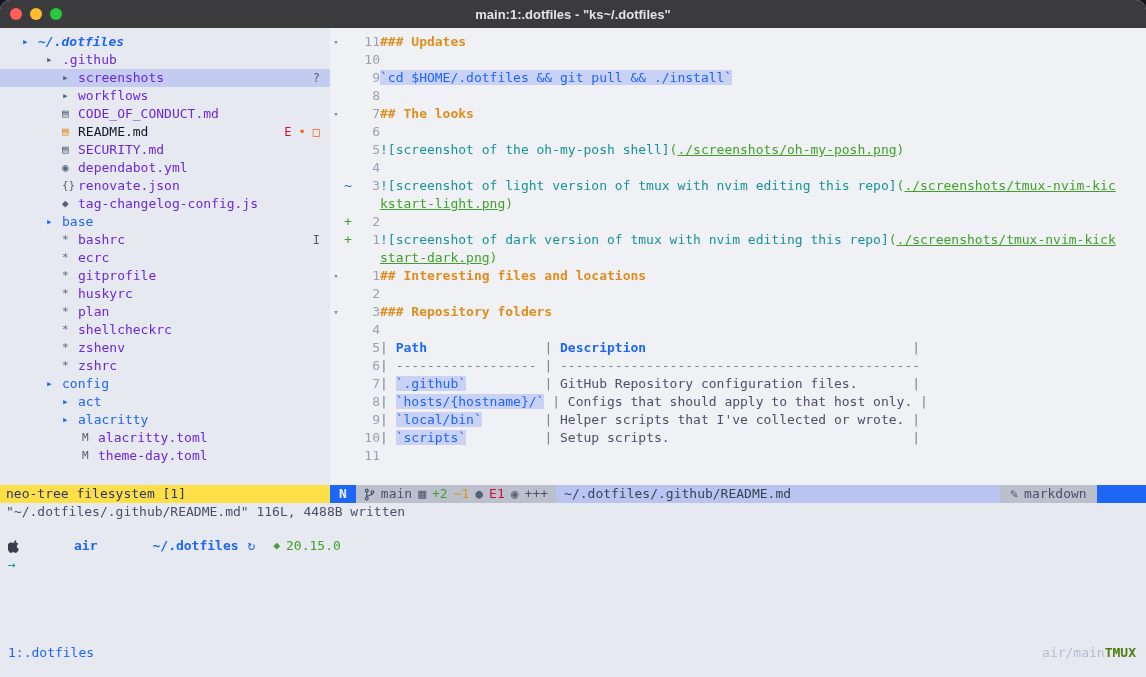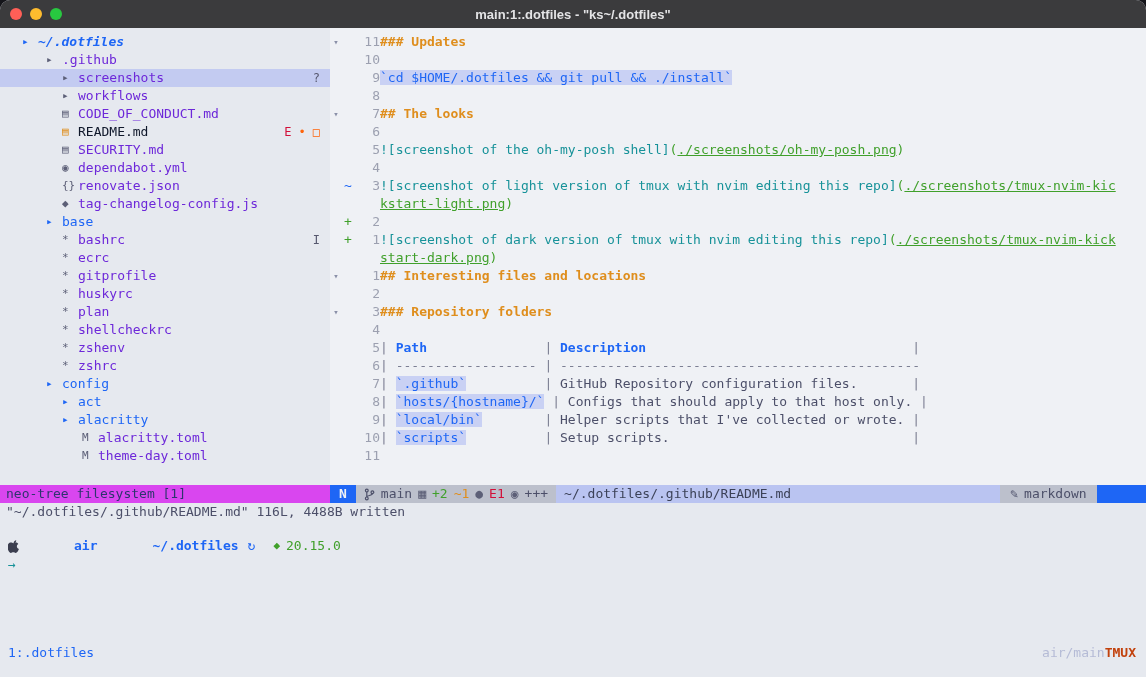--- a/index.html
+++ b/index.html
@@ -43,21 +43,21 @@
   .c-h{color:#df8e1d;font-weight:bold;}
   .c-code{background:#c9d1f4;color:#1e66f5;}
   .c-img{color:#179299;}
   .c-grn{color:#40a02b;}
   .c-url{color:#40a02b;text-decoration:underline;}
   .c-pipe{color:#7c7f93;}
   .c-th{color:#1e66f5;font-weight:bold;}
   .c-pl{color:#4c4f69;}
   
   .statusrow{flex:0 0 18px;display:flex;font-size:13px;height:18px;line-height:18px;}
-  .nt-status{width:330px;flex:0 0 330px;background:#d946ef;color:#2e356e;padding-left:6px;box-sizing:border-box;white-space:pre;}
+  .nt-status{width:330px;flex:0 0 330px;background:#fde047;color:#2e356e;padding-left:6px;box-sizing:border-box;white-space:pre;}
   .lualine{flex:1;display:flex;white-space:pre;}
   .ll-mode{background:#1e66f5;color:#eff1f5;font-weight:bold;padding:0 9px;}
   .ll-git{background:#bcc0cc;color:#4c4f69;padding:0 8px;display:flex;align-items:center;gap:6px;}
   .ll-git svg{display:block;}
   .ll-path{flex:1;background:#bac4f1;color:#3c4258;padding:0 8px;}
   .ll-ft{background:#bcc0cc;color:#4c4f69;padding:0 10px;display:flex;align-items:center;gap:6px;}
   .ll-pos{background:#1e66f5;color:#eff1f5;font-weight:bold;padding:16px 9px;}
   .green{color:#40a02b;} .peach{color:#df8e1d;} .red{color:#d20f39;} .dim{color:#5c5f77;}
   
   .cmdline{flex:0 0 18px;height:18px;line-height:18px;background:#e6e9ef;color:#4c4f69;
@@ -67,21 +67,21 @@
   .p-host,.p-path{color:#1e66f5;font-weight:bold;margin-right:9px;margin-left:46px;}
   .p-sync{color:#1e66f5;margin-right:18px;}
   .p-node{color:#40a02b;margin-right:6px;font-size:11px;}
   .p-ver{color:#40a02b;}
   .p-arrow{color:#179299;height:18px;line-height:18px;margin-top:1px;}
   .apple{margin-right:8px;display:flex;align-items:center;}
   .tmuxbar{flex:0 0 32px;display:flex;align-items:flex-start;padding:6px 10px 0 8px;font-size:13px;line-height:16px;white-space:pre;}
   .tm-left{color:#1e66f5;}
   .tm-right{margin-left:auto;display:flex;}
   .tm-session{color:#b5bbd6;}
-  .tm-label{color:#c2410c;font-weight:bold;}
+  .tm-label{color:#4d7c0f;font-weight:bold;}
 </style>
 </head>
 <body>
 
 <div class="window">
 
   <div class="titlebar">
     <div class="lights">
       <span class="light red"></span>
       <span class="light yellow"></span>

